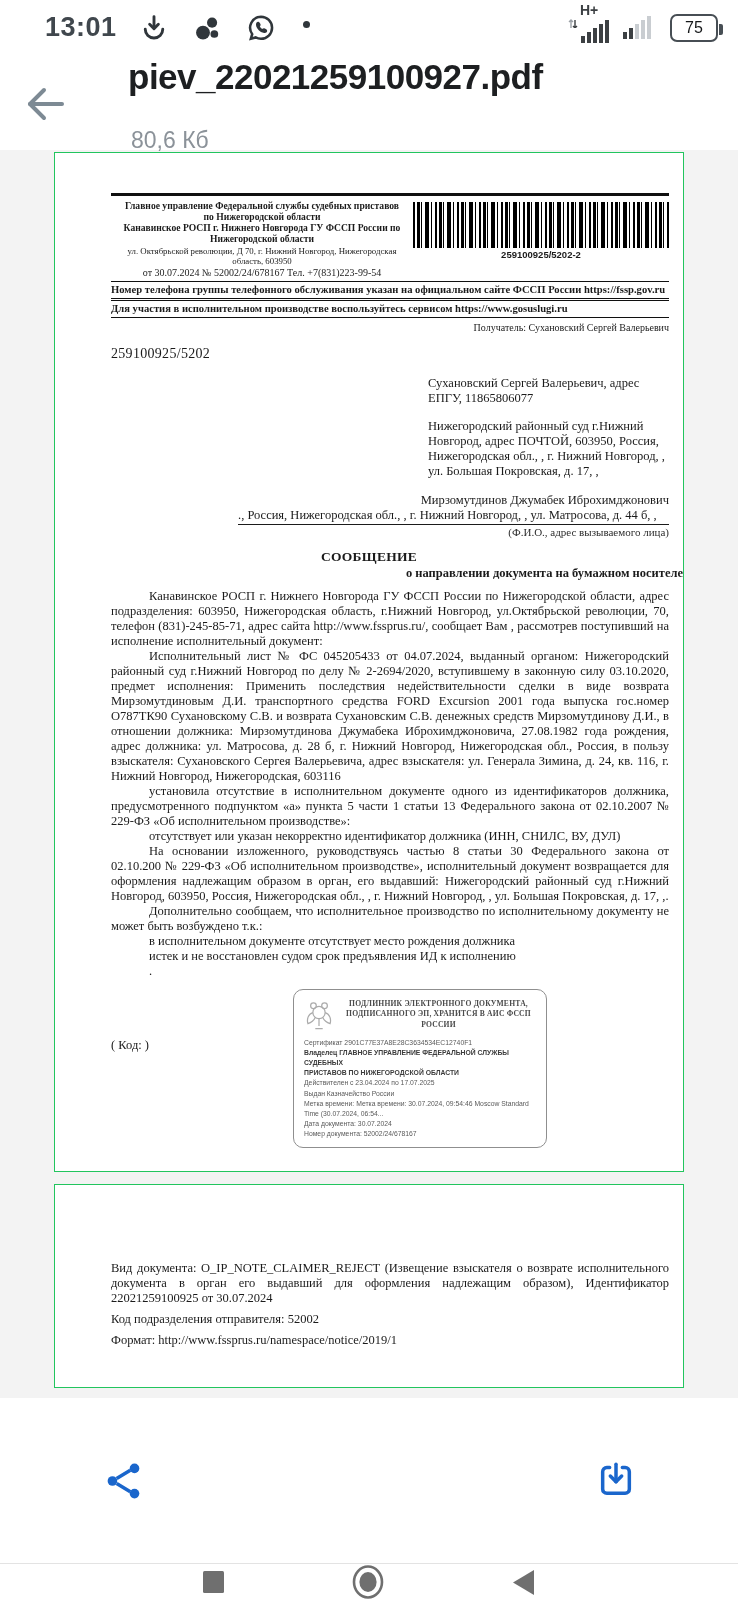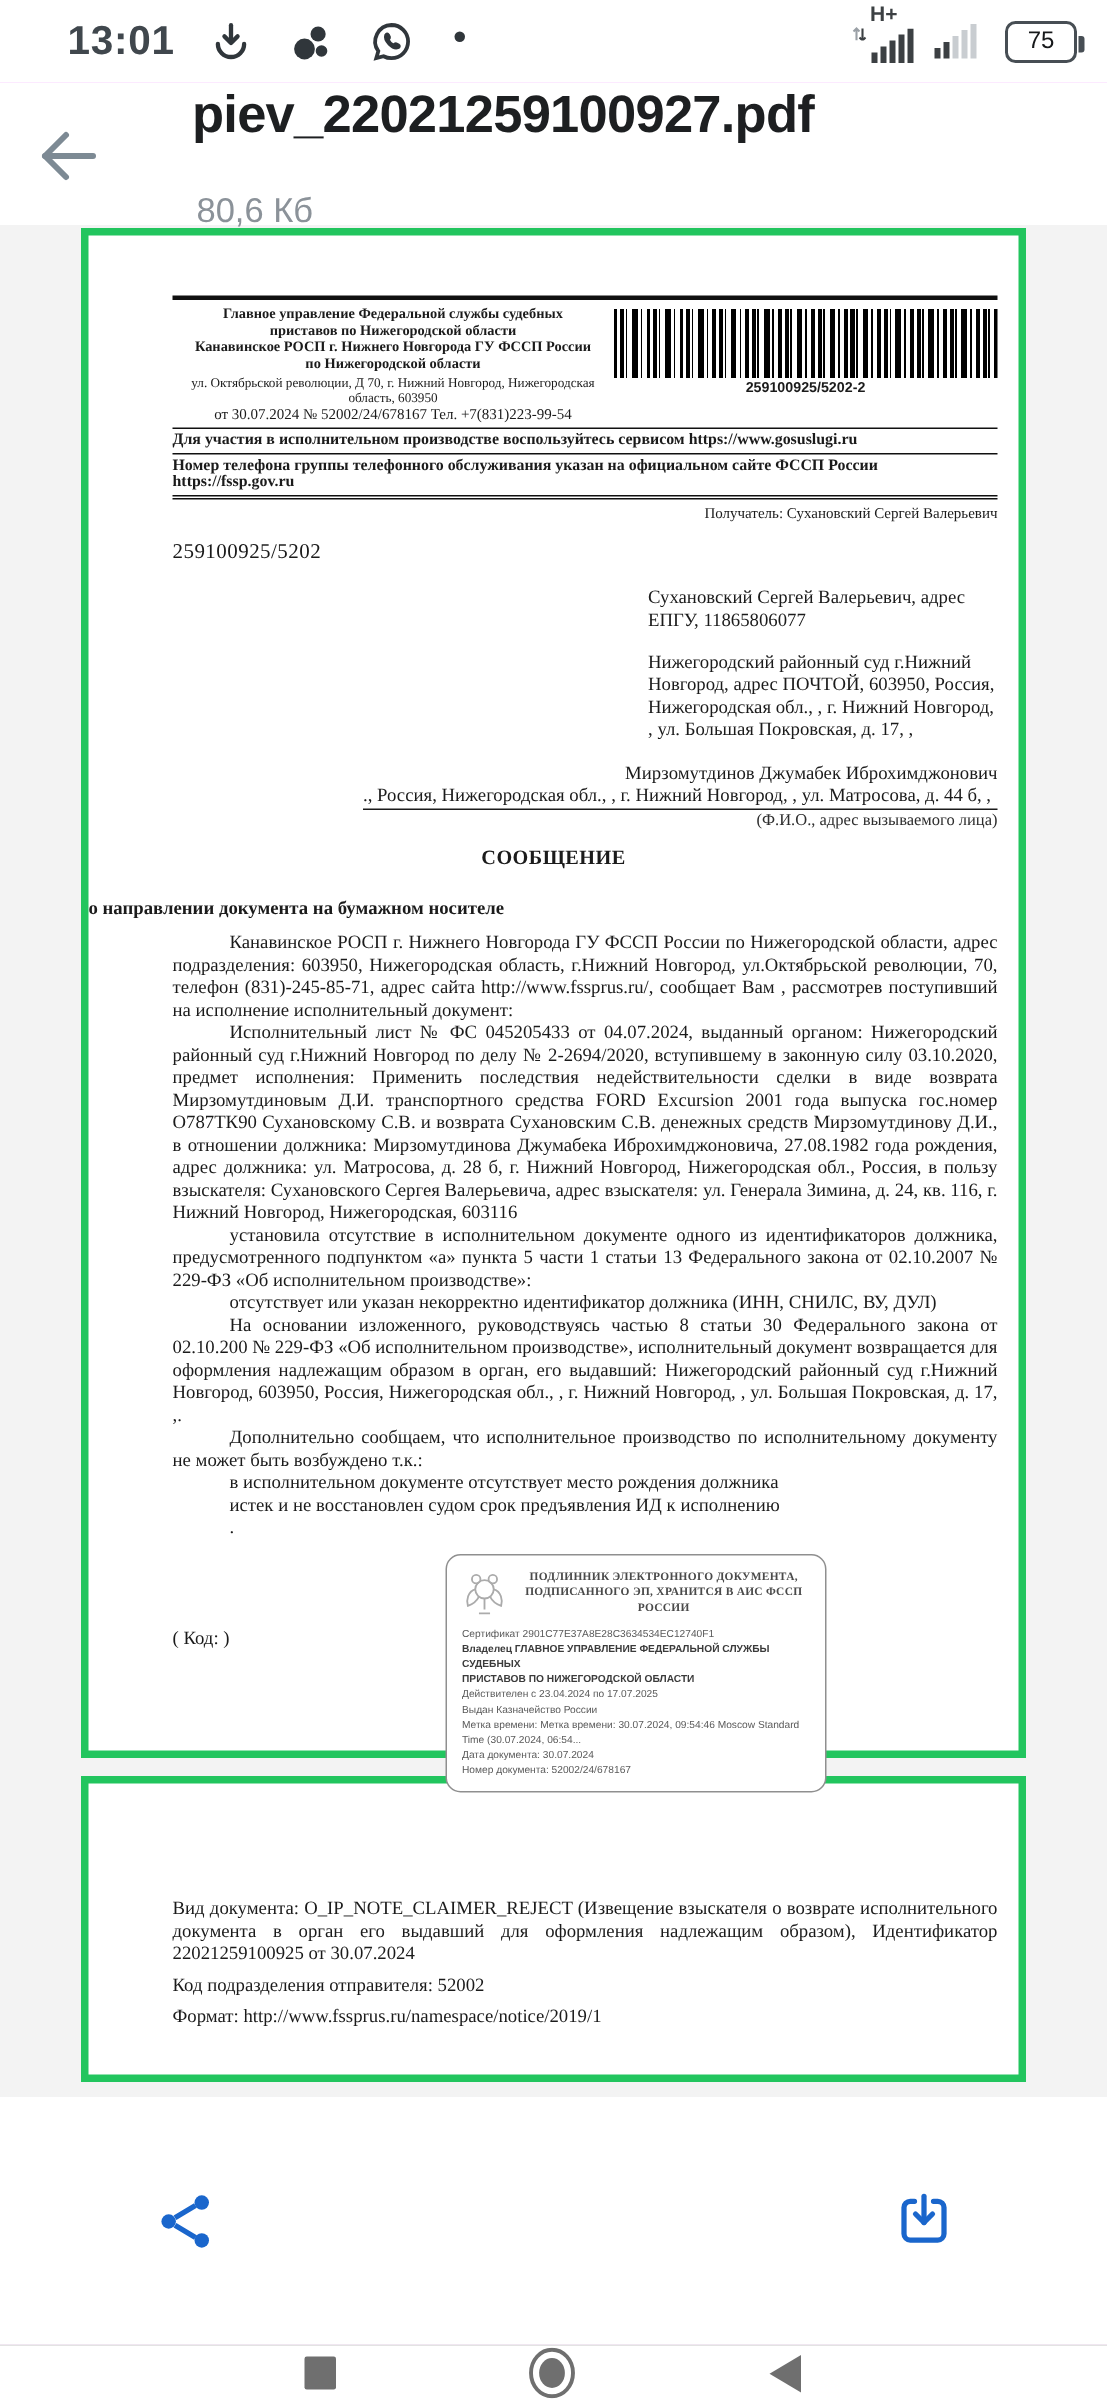--- a/index.html
+++ b/index.html
@@ -21,21 +21,21 @@
   .battery-nub { position:absolute; right:-7px; top:8px; width:4px; height:11px; background:#474e54; border-radius:0 2px 2px 0; }
 
   
   .app-header { height:95px; flex:0 0 95px; position:relative; background:#fff; }
   .back-btn { position:absolute; left:20px; top:26px; width:46px; height:46px; cursor:pointer; }
   .hdr-title { position:absolute; left:128px; top:2px; font-size:35px; font-weight:700; color:#1d1f21; letter-spacing:-.5px; }
   .hdr-size { position:absolute; left:131px; top:72px; font-size:23px; color:#8b9299; }
 
   
   .viewer { height:1248px; flex:0 0 1248px; background:#f3f3f3; padding-top:2px; overflow:hidden; }
-  .page { width:630px; margin:0 auto; background:#fff; border:5px solid #22c55e;
+  .page { width:630px; margin:0 auto; background:#fff; border:1px solid #22c55e;
     font-family:"Liberation Serif", serif; color:#1b1b1b; }
   .page1 { height:1020px; }
   .page-gap { height:12px; }
   .page2 { height:204px; padding:76px 14px 0 56px; font-size:12.5px; line-height:15px; }
 
   
   .letterhead { margin:40px 14px 0 56px; border-top:3px solid #101010; }
   .lh-grid { display:flex; padding:4px 0 2px; border-bottom:1.5px solid #101010; }
   .lh-left { flex:1; text-align:center; padding:0 10px; }
   .lh-org { font-size:9.6px; font-weight:700; line-height:1.16; }
@@ -51,21 +51,21 @@
   .recipient { text-align:right; font-size:10px; margin:4px 14px 0 56px; }
   .doc-code { font-size:14px; margin:13px 14px 0 56px; letter-spacing:.3px; }
 
   .addr-wrap { margin:14px 14px 0 56px; font-size:12.5px; line-height:15px; }
   .addr-block { margin-left:317px; margin-top:13px; }
   .addr-name { text-align:right; margin-top:14px; }
   .addr-line { margin-left:127px; border-bottom:1.5px solid #1b1b1b; padding-bottom:1px; }
   .addr-caption { text-align:right; font-size:11px; color:#2d2d2d; }
 
   .msg-title { text-align:center; font-weight:700; font-size:13.5px; margin-top:9px; letter-spacing:.3px; }
-  .msg-subtitle { text-align:left; font-weight:700; font-size:12.5px; margin-top:18px; }
+  .msg-subtitle { text-align:right; font-weight:700; font-size:12.5px; margin-top:1px; }
 
   .body-text { margin:8px 14px 0 56px; font-size:12.5px; line-height:15px; text-align:justify; }
   .body-text p { text-indent:38px; }
   .body-text p.plain { text-align:left; }
 
   
   .stamp-row { position:relative; height:170px; margin-top:4px; }
   .code-label { position:absolute; left:56px; top:55px; font-size:12.5px; }
   .stamp { position:absolute; left:238px; top:6px; width:254px; border:1.5px solid #8f8f8f; border-radius:10px;
     padding:9px 10px 8px; background:#fff; }
@@ -164,22 +164,22 @@
             <div class="lh-org">Главное управление Федеральной службы судебных приставов по Нижегородской области</div>
             <div class="lh-org">Канавинское РОСП г. Нижнего Новгорода ГУ ФССП России по Нижегородской области</div>
             <div class="lh-addr">ул. Октябрьской революции, Д 70, г. Нижний Новгород, Нижегородская область, 603950</div>
             <div class="lh-ref">от 30.07.2024 № 52002/24/678167 Тел. +7(831)223-99-54</div>
           </div>
           <div class="lh-right">
             <div class="barcode"></div>
             <div class="barcode-num">259100925/5202-2</div>
           </div>
         </div>
+        <div class="lh-notice last">Номер телефона группы телефонного обслуживания указан на официальном сайте ФССП России https://fssp.gov.ru</div>
         <div class="lh-notice">Для участия в исполнительном производстве воспользуйтесь сервисом https://www.gosuslugi.ru</div>
-        <div class="lh-notice last">Номер телефона группы телефонного обслуживания указан на официальном сайте ФССП России https://fssp.gov.ru</div>
       </div>
 
       <div class="recipient">Получатель: Сухановский Сергей Валерьевич</div>
       <div class="doc-code">259100925/5202</div>
 
       <div class="addr-wrap">
         <div class="addr-block">Сухановский Сергей Валерьевич, адрес ЕПГУ, 11865806077</div>
         <div class="addr-block">Нижегородский районный суд г.Нижний Новгород, адрес ПОЧТОЙ, 603950, Россия, Нижегородская обл., , г. Нижний Новгород, , ул. Большая Покровская, д. 17, ,</div>
         <div class="addr-name">Мирзомутдинов Джумабек Иброхимджонович</div>
         <div class="addr-line">., Россия, Нижегородская обл., , г. Нижний Новгород, , ул. Матросова, д. 44 б, ,</div>

